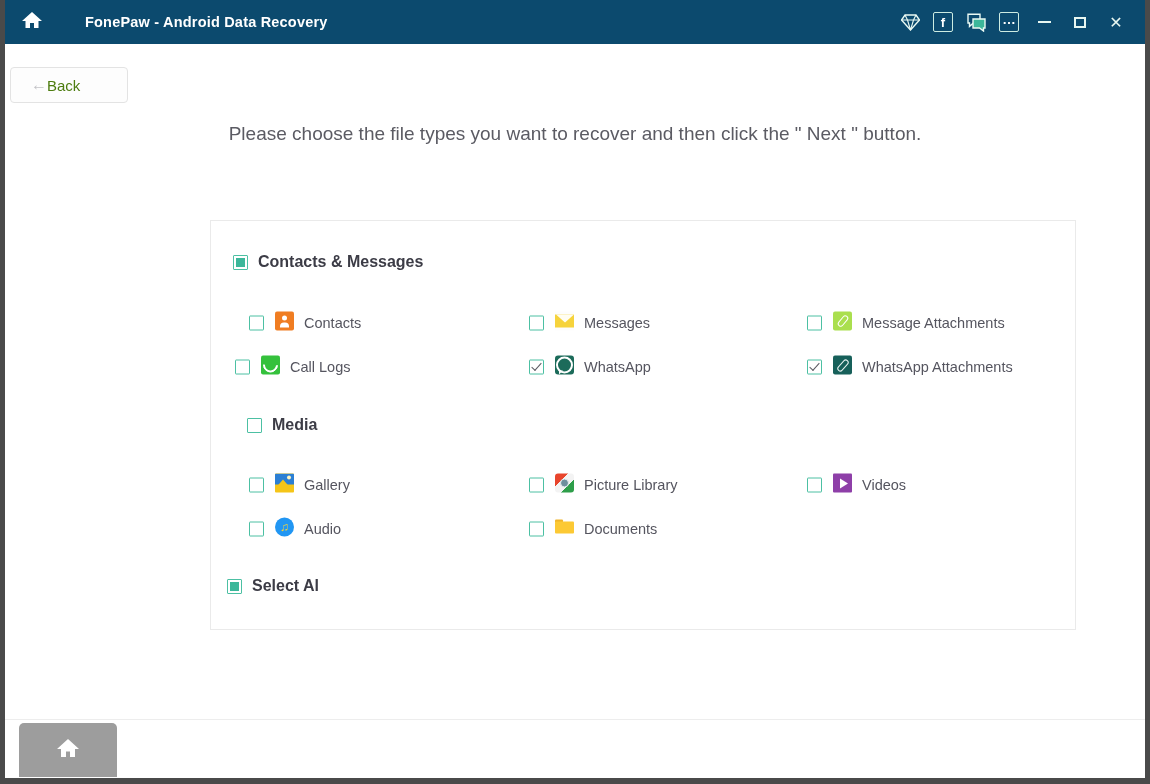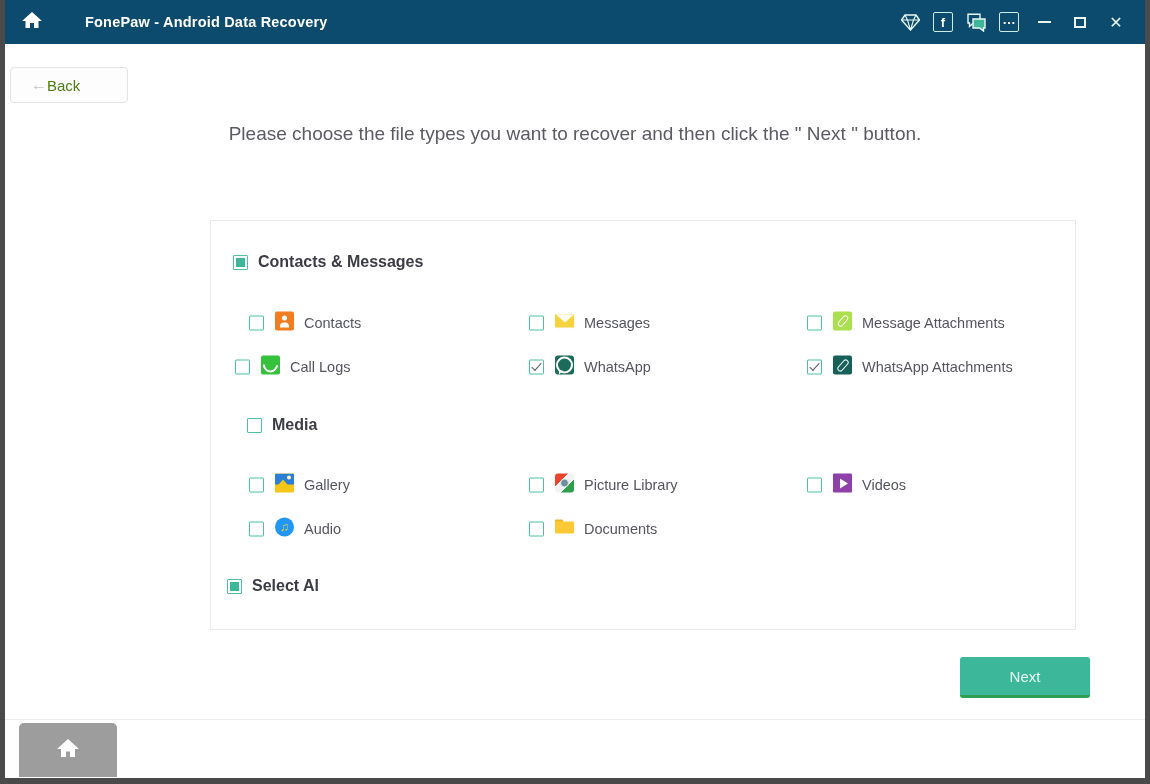--- a/index.html
+++ b/index.html
@@ -567,23 +567,20 @@
         </div>
       </div>
     </div>
 
     <div class="group" style="left:16px; top:356px;">
       <span class="cb filled"></span>
       <span class="group-label">Select Al</span>
     </div>
   </div>
 
-  <div class="next-btn">
-    <span>Next</span>
-  </div>
 
   <div class="taskbar">
     <div class="task-tab">
       <span>
         <svg width="26" height="24" viewBox="0 0 26 24">
           <path d="M13 3 L24 13 L20 13 L20 21 L15 21 L15 15.5 L11 15.5 L11 21 L6 21 L6 13 L2 13 Z" fill="#ffffff"></path>
         </svg>
       </span>
     </div>
   </div>

